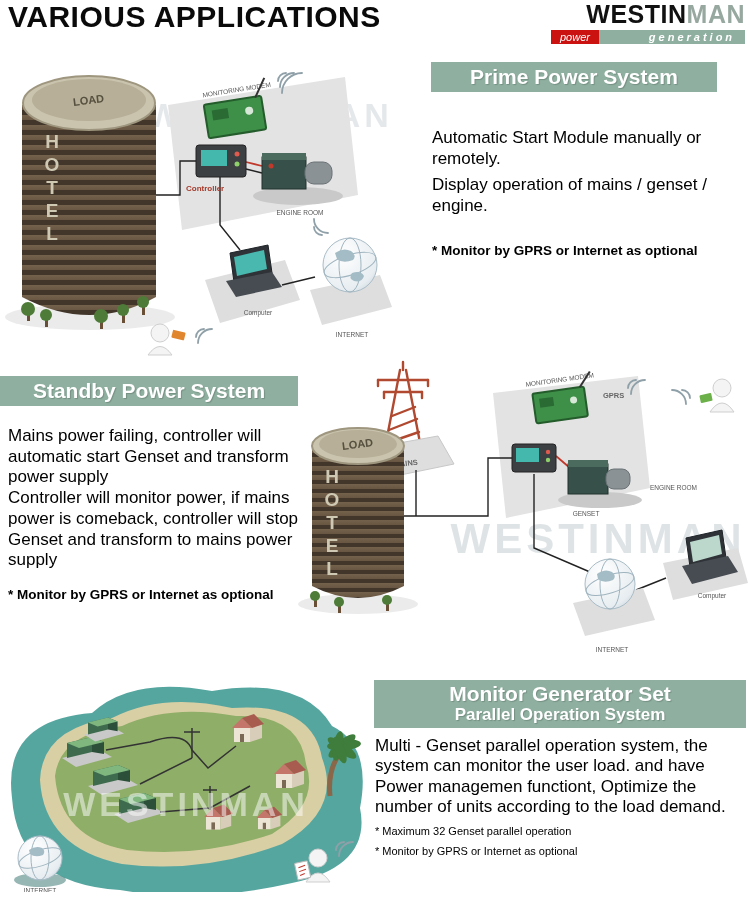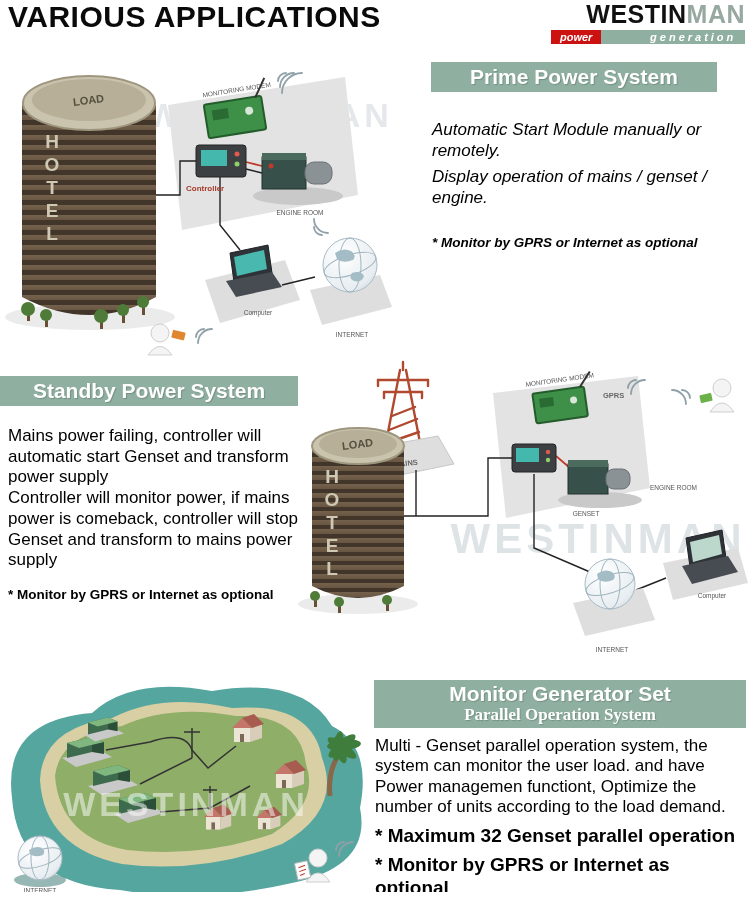--- a/index.html
+++ b/index.html
@@ -6,42 +6,42 @@
   html,body { background:#ffffff; }
   body { font-family:"Liberation Sans", sans-serif; color:#000; }
   .page { position:relative; width:750px; height:892px; background:#fff; overflow:hidden; }
 
   
   .page-title { position:absolute; left:8px; top:0px; font-size:30px; font-weight:900; letter-spacing:0.5px; color:#0a0a0a; }
   .brand { position:absolute; right:5px; top:2px; width:194px; }
   .brand-name { text-align:right; font-size:25px; font-weight:800; letter-spacing:0.5px; line-height:1; color:#111; }
   .brand-name .man { color:#97a8a0; }
   .brand-tag { display:flex; margin-top:3px; height:14px; }
-  .tag-power { background:#cc1111; color:#fff; font-style:italic; font-weight:bold; font-size:11px; padding:4px 9px; display:flex; align-items:center; }
+  .tag-power { background:#cc1111; color:#fff; font-style:italic; font-weight:normal; font-size:11px; padding:4px 9px; display:flex; align-items:center; }
   .tag-gen { background:#8fb0a0; color:#fff; font-style:italic; font-weight:bold; font-size:11px; letter-spacing:3px; flex:1; display:flex; align-items:center; justify-content:center;padding-left:40px; }
 
   
   .bar { position:absolute; background:#8fb0a0; color:#fff; font-weight:bold; display:flex; align-items:center; justify-content:center; text-shadow:1px 1px 1px rgba(0,0,0,0.18); }
   #bar-prime   { left:431px; top:62px;  width:286px; height:30px; font-size:21px; }
   #bar-standby { left:0px;   top:376px; width:298px; height:30px; font-size:21px; }
   #bar-multiple{ left:374px; top:680px; width:372px; height:48px; flex-direction:column; line-height:1.08; }
   #bar-multiple .l1 { font-size:21px; }
-  #bar-multiple .l2 { font-size:17px;font-family:Liberation Serif, serif; }
+  #bar-multiple .l2 { font-size:17px; }
 
   
   .txtcol { position:absolute; }
-  #txt-prime    { left:432px; top:120px; width:292px; font-size:17px;font-style:italic; }
+  #txt-prime    { left:432px; top:128px; width:292px; font-size:17px; }
   #txt-prime p  { margin:0 0 6px; line-height:1.22; }
   #txt-prime .note { margin-top:26px; font-size:13.5px; font-weight:bold; }
   #txt-standby  { left:8px; top:426px; width:302px; font-size:17px; }
   #txt-standby p{ margin:0; line-height:1.22; }
   #txt-standby .note { margin-top:16px; font-size:13.5px; font-weight:bold; }
   #txt-multiple { left:375px; top:736px; width:372px; font-size:17px; }
   #txt-multiple p { margin:0; line-height:1.2; }
-  #txt-multiple .note { margin-top:7px; font-size:19px; font-weight:bold; }
+  #txt-multiple .note { margin-top:7px; font-size:11px; font-weight:normal; }
 
   
   .illu { position:absolute; }
   #illu-prime   { left:0px;   top:45px;  }
   #illu-standby { left:298px; top:358px; }
   #illu-island  { left:0px;   top:658px; }
 
   .illu text { font-family:"Liberation Sans", sans-serif; }
   .wm  { font-weight:bold; text-anchor:middle; letter-spacing:4px; }
   .tiny { font-size:6.5px; fill:#555; }

